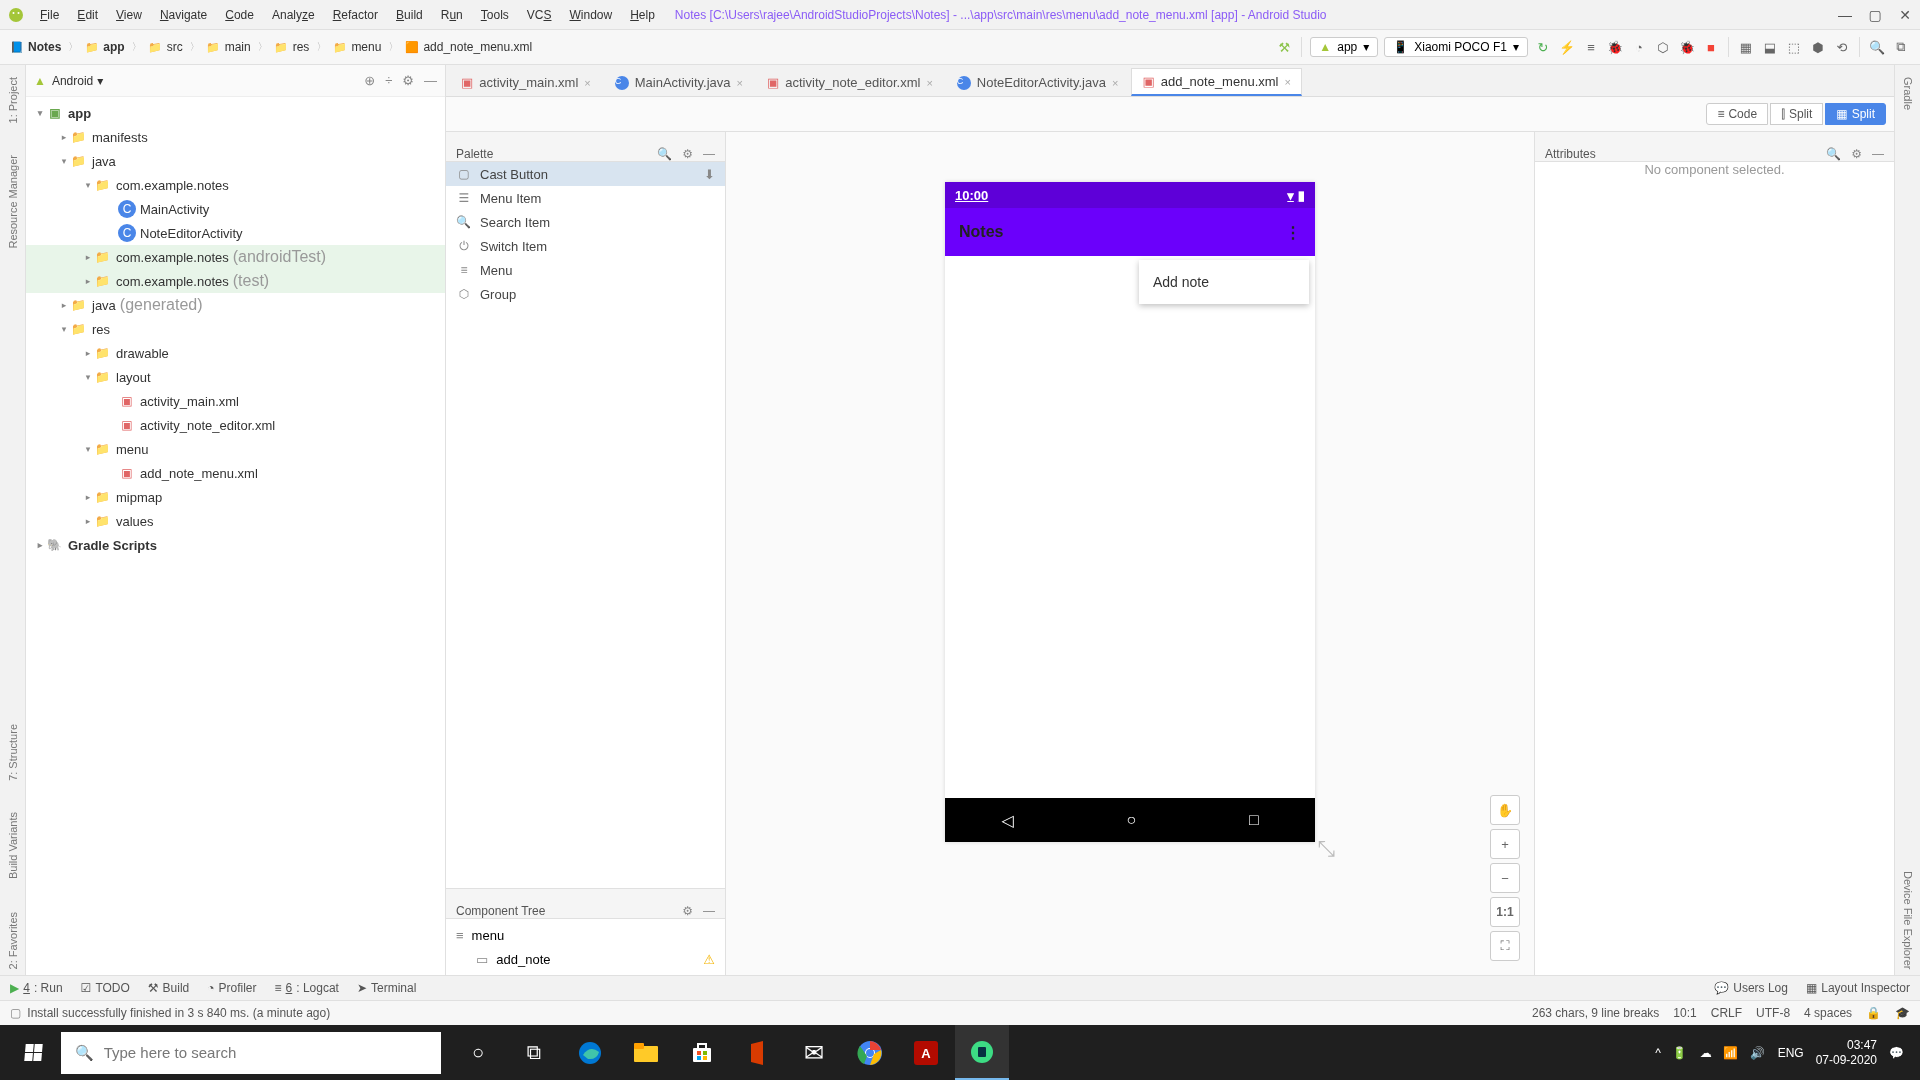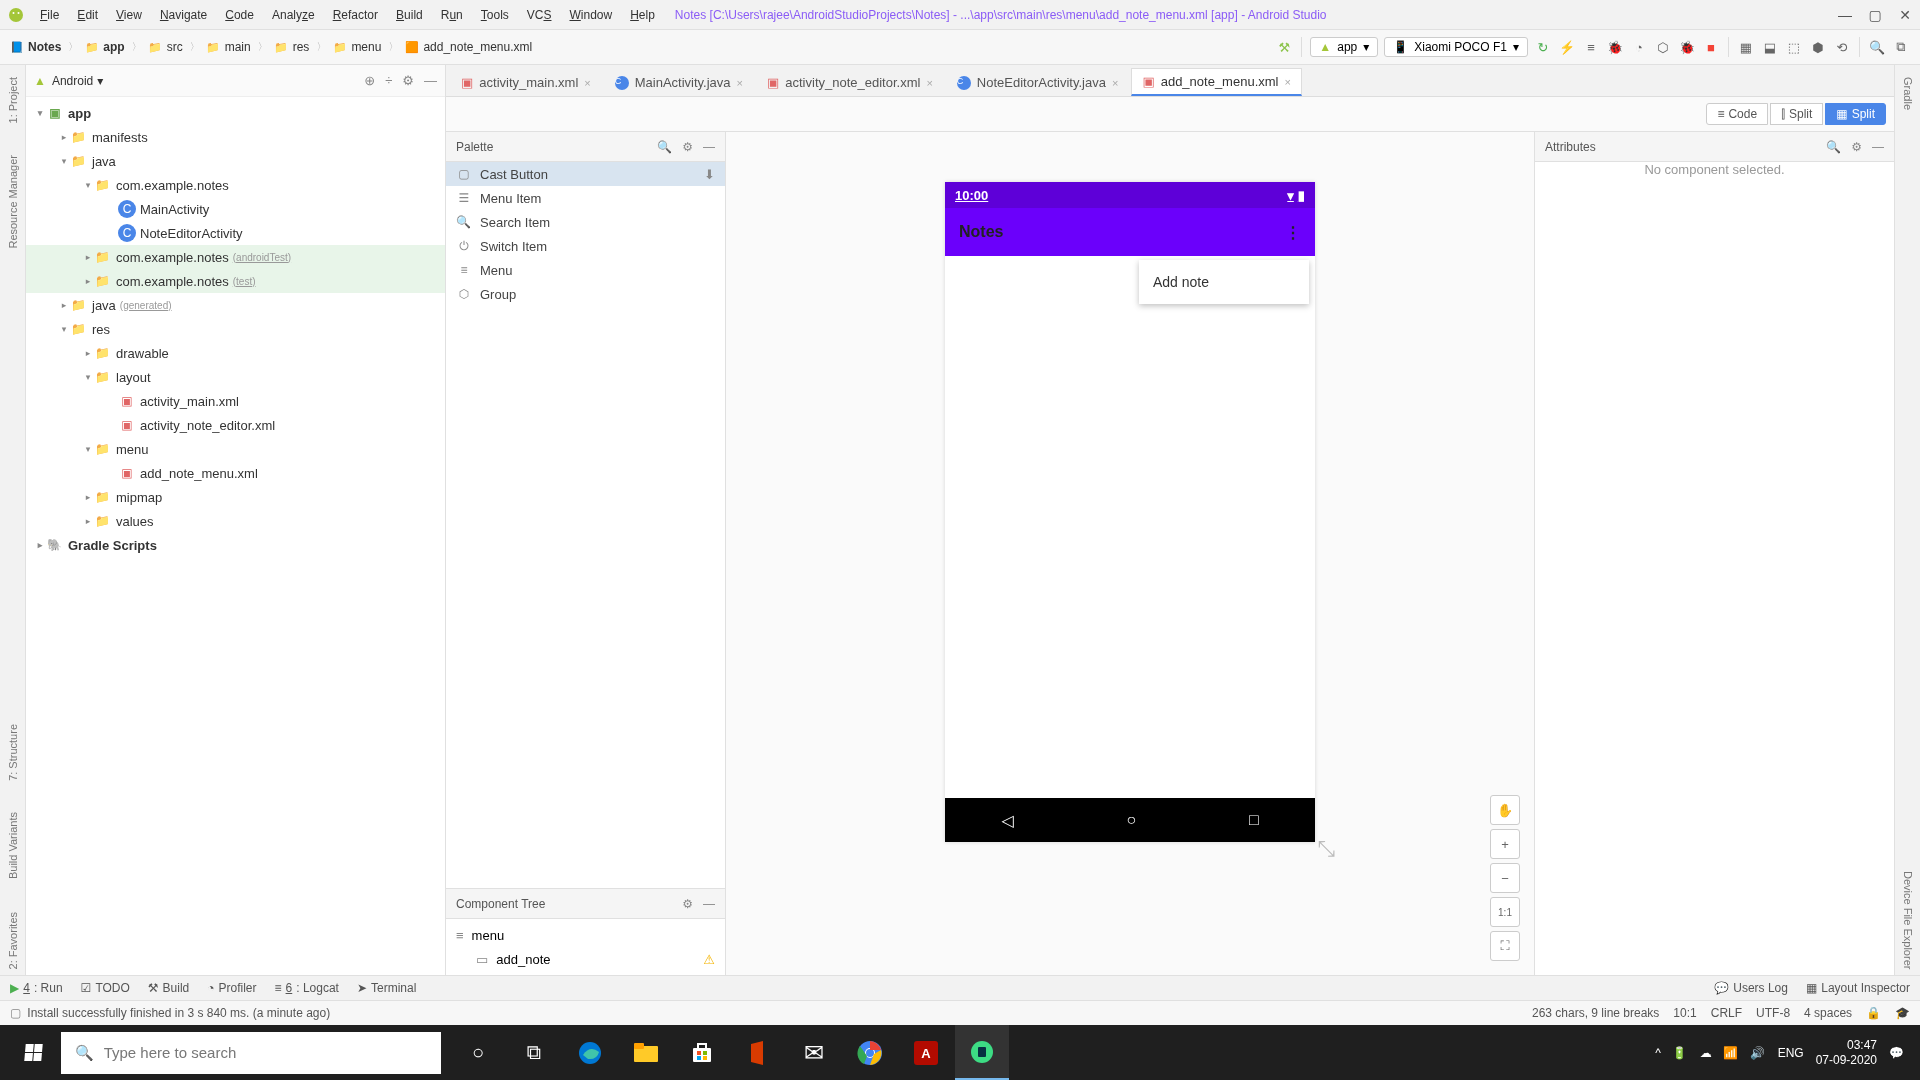--- a/index.html
+++ b/index.html
@@ -39,21 +39,21 @@
 .project-panel { width:420px; background:#fff; border-right:1px solid #e0e0e0; display:flex; flex-direction:column; }
 .panel-head { height:32px; display:flex; align-items:center; padding:0 8px; border-bottom:1px solid #eee; background:#fafafa; }
 .panel-head .dd { display:flex; align-items:center; gap:4px; font-weight:500; color:#333; }
 .panel-head .icons { margin-left:auto; display:flex; gap:10px; }
 .panel-head .icons span { color:#888; font-size:13px; }
 .tree { flex:1; overflow:auto; padding:4px 0; font-size:13px; color:#333; }
 .tree .node { display:flex; align-items:center; height:24px; white-space:nowrap; }
 .tree .node .arrow { width:12px; font-size:9px; color:#888; text-align:center; }
 .tree .node .ficon { width:18px; height:18px; display:inline-flex; align-items:center; justify-content:center; margin-right:4px; font-size:12px; }
 .tree .node.bold { font-weight:700; }
-.tree .node .faded { color:#999; font-size:10px; margin-left:4px;text-decoration:underline; }
+.tree .node .faded { color:#999; font-size:16px; margin-left:4px; }
 .ficon.fold { color:#87a8b9; }
 .ficon.mod { color:#6aa84f; }
 .ficon.xml { color:#e06666; }
 .ficon.java { background:#4a86e8; color:#fff; border-radius:50%; width:14px; height:14px; font-size:9px; }
 
 
 .editor-area { flex:1; display:flex; flex-direction:column; }
 .tabs { height:32px; display:flex; align-items:flex-end; background:#f2f2f2; border-bottom:1px solid #ddd; padding-left:4px; }
 .tab { display:flex; align-items:center; gap:6px; padding:5px 10px; background:#f2f2f2; border:1px solid transparent; color:#555; font-size:13px; margin-right:2px; }
 .tab .close { color:#aaa; font-size:11px; }
@@ -62,21 +62,21 @@
 .design-switch { height:35px; display:flex; align-items:center; justify-content:flex-end; background:#fafafa; border-bottom:1px solid #e0e0e0; padding-right:8px; gap:2px; }
 .seg-btn { border:1px solid #ccc; background:#fff; padding:3px 10px; display:flex; align-items:center; gap:4px; font-size:12px; color:#555; }
 .seg-btn.active { background:#4a86e8; color:#fff; border-color:#4a86e8; }
 .seg-btn:first-child { border-radius:3px 0 0 3px; }
 .seg-btn:last-child { border-radius:0 3px 3px 0; }
 
 .editor-body { flex:1; display:flex; }
 
 
 .palette { width:280px; background:#fff; border-right:1px solid #e0e0e0; display:flex; flex-direction:column; }
-.psec-head { height:30px; display:flex; align-items:center; padding:0 10px; background:#f5f5f5; border-bottom:1px solid #e0e0e0; color:#555;gap:18px; }
+.psec-head { height:30px; display:flex; align-items:flex-end; padding:0 10px; background:#f5f5f5; border-bottom:1px solid #e0e0e0; color:#555;gap:18px; }
 .psec-head .icons { margin-left:auto; display:flex; gap:10px; color:#888; }
 .plist { }
 .pitem { height:24px; display:flex; align-items:center; padding:0 10px; gap:8px; font-size:13px; color:#444; }
 .pitem.sel { background:#d8e4f0; }
 .pitem .pi-ico { width:16px; text-align:center; color:#888; font-size:12px; }
 .pal-body { flex:1; overflow:auto; }
 
 
 .comp-tree { border-top:1px solid #e0e0e0; }
 .ct-list { padding:4px 0; }
@@ -468,21 +468,21 @@
             <span>○</span>
             <span>□</span>
           </div>
         </div>
         <span class="resize-handle">⤡</span>
         </div>
         <div class="zoom-ctrl">
           <div class="zb">✋</div>
           <div class="zb">+</div>
           <div class="zb">−</div>
-          <div class="zb" style="font-size:10px;font-weight:400;">1:1</div>
+          <div class="zb" style="font-size:12px;font-weight:700;">1:1</div>
           <div class="zb">⛶</div>
         </div>
       </div>
 
       <div class="attrs">
         <div class="psec-head">
           <span>Attributes</span>
           <div class="icons">
             <span>🔍</span>
             <span>⚙</span>

